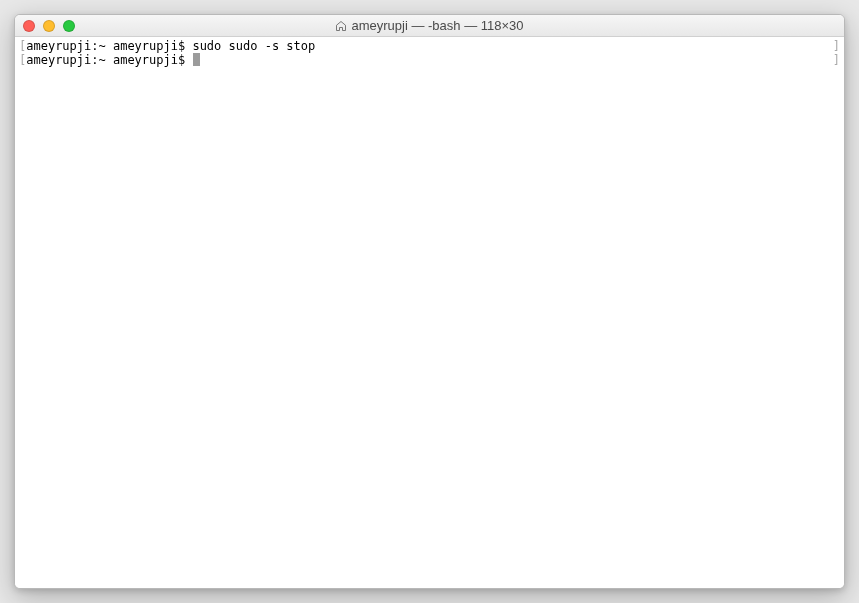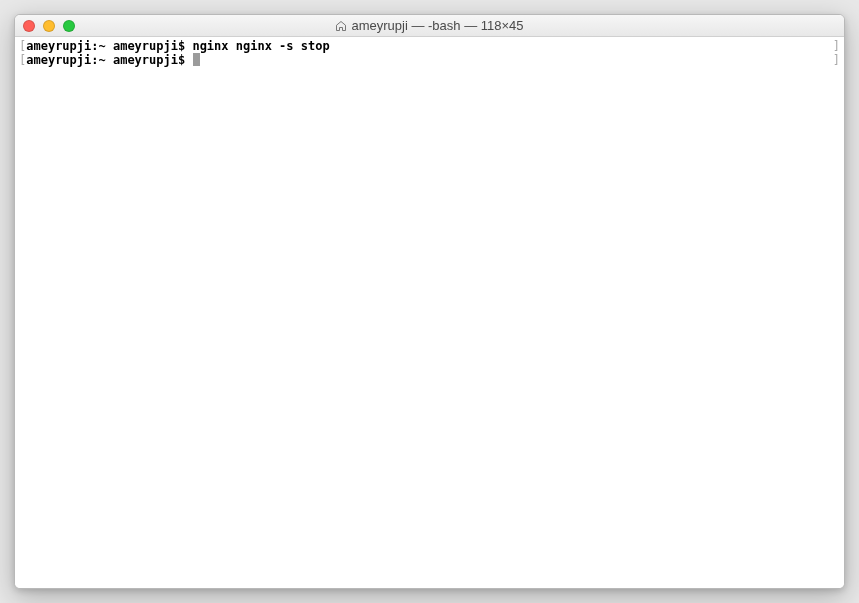--- a/index.html
+++ b/index.html
@@ -79,21 +79,20 @@
     }
     .terminal-line {
       white-space: pre;
       display: flex;
     }
     .scroll-gutter-left, .scroll-gutter-right {
       color: #aaaaaa;
     }
     .line-content {
       flex: 0 0 auto;
-      font-weight: bold;
     }
     .line-right {
       flex: 1;
       text-align: right;
       color: #aaaaaa;
     }
     .cursor-block {
       display: inline-block;
       width: 7px;
       height: 13px;
@@ -111,25 +110,25 @@
       <div class="traffic-light tl-close"></div>
       <div class="traffic-light tl-min"></div>
       <div class="traffic-light tl-max"></div>
     </div>
     <div class="title-text">
       <span class="home-icon">
         <svg viewBox="0 0 16 16" width="12" height="12">
           <path d="M8 2 L2 7 L2 14 L6 14 L6 10 L10 10 L10 14 L14 14 L14 7 Z" fill="none" stroke="#6a6a6a" stroke-width="1.2"></path>
         </svg>
       </span>
-      <span>ameyrupji — -bash — 118×45</span>
+      <span>ameyrupji — -bash — 118×30</span>
     </div>
   </div>
 
   <div class="terminal-body">
     <div class="terminal-line">
-      <span class="scroll-gutter-left">[</span><span class="line-content">ameyrupji:~ ameyrupji$ </span><span class="line-content">nginx nginx -s stop</span><span class="line-right">]</span>
+      <span class="scroll-gutter-left">[</span><span class="line-content">ameyrupji:~ ameyrupji$ </span><span class="line-content">sudo sudo -s stop</span><span class="line-right">]</span>
     </div>
     <div class="terminal-line">
       <span class="scroll-gutter-left">[</span><span class="line-content">ameyrupji:~ ameyrupji$ </span><span class="cursor-block"></span><span class="line-right">]</span>
     </div>
   </div>
 </div>
 
 </body></html>

